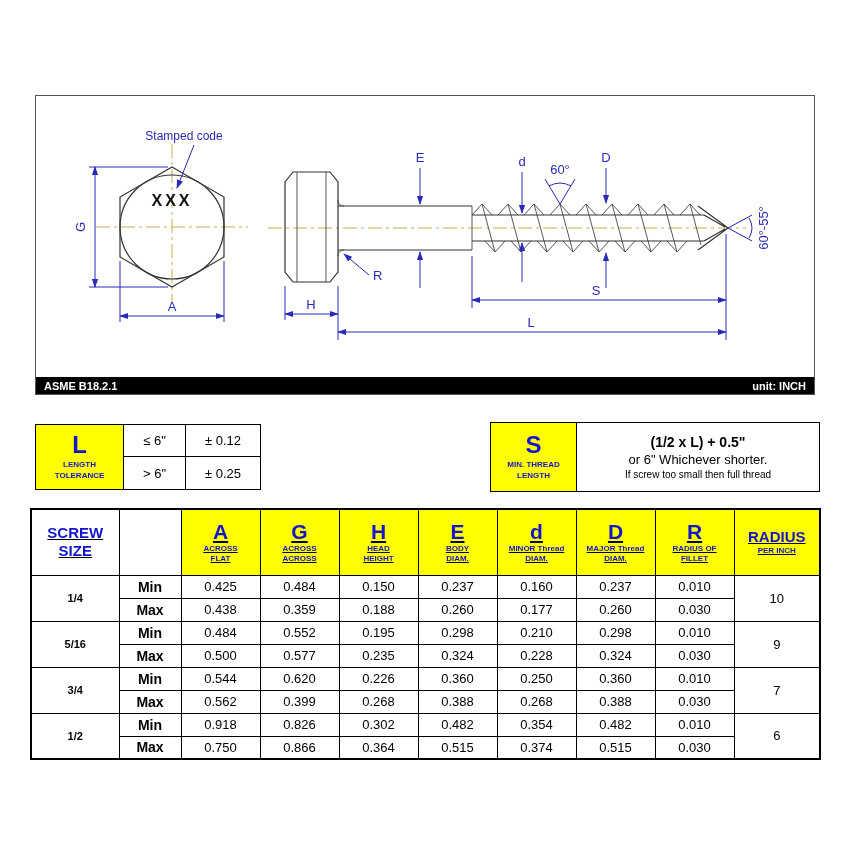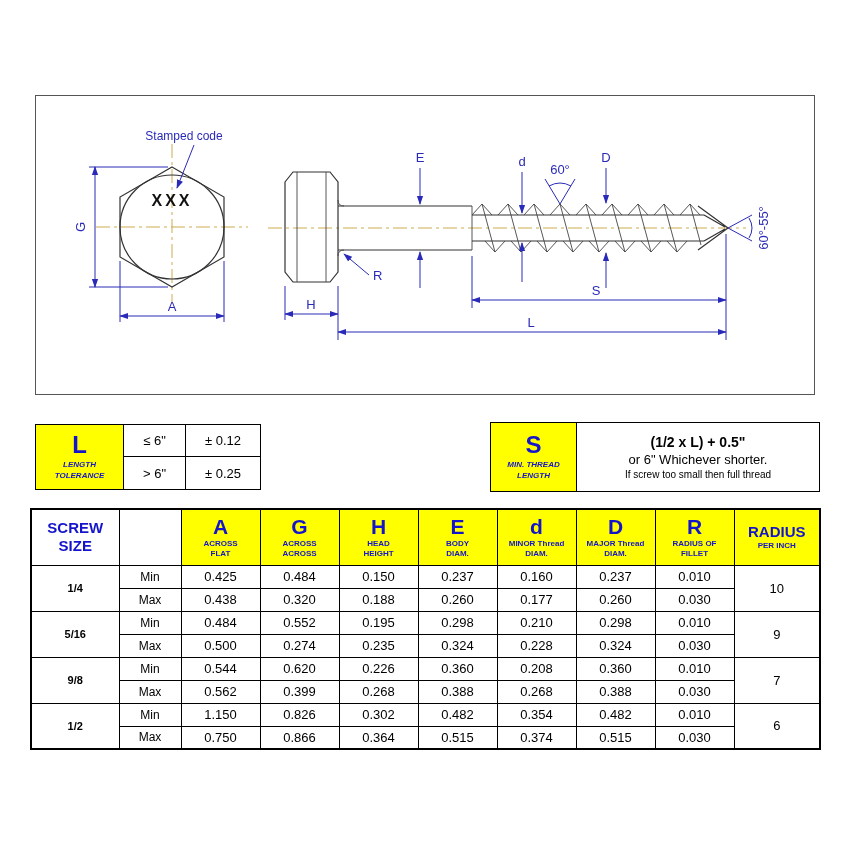--- a/index.html
+++ b/index.html
@@ -34,21 +34,21 @@
   .tol-l { left: 35px; top: 424px; width: 226px; height: 66px; }
   .tol-s { left: 490px; top: 422px; width: 330px; height: 70px; }
   .tol-key {
     background: #ffff00; border-right: 1px solid #000;
     display: flex; flex-direction: column; align-items: center; justify-content: center;
     color: #1414cc; flex: 0 0 auto;
   }
   .tol-l .tol-key { width: 88px; }
   .tol-s .tol-key { width: 86px; }
   .tol-sym { font-size: 24px; font-weight: bold; line-height: 1; }
-  .tol-lab { font-size: 8px; font-weight: bold; text-align: center; margin-top: 3px; line-height: 1.3; font-style: italic; }
+  .tol-lab { font-size: 8px; font-weight: bold; text-align: center; margin-top: 3px; line-height: 1.3; }
   .tol-grid { flex: 1; display: grid; grid-template-columns: 62px 1fr; grid-auto-rows: 1fr; }
   .tol-grid > div { display: flex; align-items: center; justify-content: center; font-size: 13px; }
   .tol-grid .cond { border-right: 1px solid #000; }
   .tol-grid .r0 { border-bottom: 1px solid #000; }
   .tol-body {
     flex: 1; display: flex; flex-direction: column;
     align-items: center; justify-content: center; gap: 2px; padding: 3px; text-align: center;
   }
   .tol-f1 { font-size: 14px; font-weight: bold; }
   .tol-f2 { font-size: 13px; }
@@ -57,30 +57,30 @@
   
   .spec {
     position: absolute; left: 30px; top: 508px;
     border-collapse: collapse; border: 2px solid #000;
     background: #fff; table-layout: fixed;
   }
   .spec th, .spec td {
     border: 1px solid #000; text-align: center; vertical-align: middle;
     padding: 0; overflow: hidden;
   }
-  .spec thead tr { height: 56px; }
+  .spec thead tr { height: 66px; text-decoration: underline; }
   .spec tbody tr { height: 23px; }
   .yh { background: #ffff00; }
   .sym { font-size: 21px; font-weight: bold; color: #1414cc; line-height: 1.05; }
   .sym-sm { font-size: 15px; }
   .sub { font-size: 8px; font-weight: bold; color: #1414cc; line-height: 1.25; margin-top: 1px; }
   .size-h { color: #1414cc; font-weight: bold; font-size: 15px; line-height: 1.25; background: #fff; }
   .blank-h { background: #fff; }
   .size { font-weight: bold; font-size: 11px; }
-  .mm { font-size: 12px; }
+  .mm { font-size: 14px; font-weight: bold; }
   .val, .tpi { font-size: 13px; }
 
   
   .cl { stroke: #c8a23c; stroke-width: 0.9; fill: none; stroke-dasharray: 14 4 3 4; }
   .ol { stroke: #333; stroke-width: 1.2; fill: none; }
   .ol-thin { stroke: #444; stroke-width: 0.9; fill: none; }
   .dim { stroke: #2a2ab8; stroke-width: 1; fill: none; }
   .dimtxt { fill: #2a2ab8; font-size: 13px; font-family: "Liberation Sans", sans-serif; }
   .anntxt { fill: #2a2ab8; font-size: 12px; font-family: "Liberation Sans", sans-serif; }
   .stamp { fill: #111; font-size: 16px; font-weight: bold; letter-spacing: 3px; font-family: "Liberation Sans", sans-serif; }
@@ -186,20 +186,24 @@
       <path class="dim" d="M436,204 H690" marker-start="url(#ar)" marker-end="url(#ar)"></path>
       <text class="dimtxt" x="560" y="199" text-anchor="middle">S</text>
     </g>
 
     <g>
       <path class="dim" d="M302,236 H690" marker-start="url(#ar)" marker-end="url(#ar)"></path>
       <text class="dimtxt" x="495" y="231" text-anchor="middle">L</text>
     </g>
   </svg>
 
+  <div class="dwg-footer">
+    <span>ASME B18.2.1</span>
+    <span>unit: INCH</span>
+  </div>
 </div>
 
 <div class="tolbox tol-l">
   <div class="tol-key">
     <div class="tol-sym">L</div>
     <div class="tol-lab">
       <span>LENGTH</span><br>
       <span>TOLERANCE</span>
     </div>
   </div>
@@ -290,21 +294,21 @@
       <td class="val">0.150</td>
       <td class="val">0.237</td>
       <td class="val">0.160</td>
       <td class="val">0.237</td>
       <td class="val">0.010</td>
       <td class="tpi" rowspan="2">10</td>
     </tr>
     <tr>
       <td class="mm">Max</td>
       <td class="val">0.438</td>
-      <td class="val">0.320</td>
+      <td class="val">0.359</td>
       <td class="val">0.188</td>
       <td class="val">0.260</td>
       <td class="val">0.177</td>
       <td class="val">0.260</td>
       <td class="val">0.030</td>
     </tr>
 
     <tr>
       <td class="size" rowspan="2">5/16</td>
       <td class="mm">Min</td>
@@ -313,55 +317,55 @@
       <td class="val">0.195</td>
       <td class="val">0.298</td>
       <td class="val">0.210</td>
       <td class="val">0.298</td>
       <td class="val">0.010</td>
       <td class="tpi" rowspan="2">9</td>
     </tr>
     <tr>
       <td class="mm">Max</td>
       <td class="val">0.500</td>
-      <td class="val">0.274</td>
+      <td class="val">0.577</td>
       <td class="val">0.235</td>
       <td class="val">0.324</td>
       <td class="val">0.228</td>
       <td class="val">0.324</td>
       <td class="val">0.030</td>
     </tr>
 
     <tr>
-      <td class="size" rowspan="2">9/8</td>
+      <td class="size" rowspan="2">3/4</td>
       <td class="mm">Min</td>
       <td class="val">0.544</td>
       <td class="val">0.620</td>
       <td class="val">0.226</td>
       <td class="val">0.360</td>
-      <td class="val">0.208</td>
+      <td class="val">0.250</td>
       <td class="val">0.360</td>
       <td class="val">0.010</td>
       <td class="tpi" rowspan="2">7</td>
     </tr>
     <tr>
       <td class="mm">Max</td>
       <td class="val">0.562</td>
       <td class="val">0.399</td>
       <td class="val">0.268</td>
       <td class="val">0.388</td>
       <td class="val">0.268</td>
       <td class="val">0.388</td>
       <td class="val">0.030</td>
     </tr>
 
     <tr>
       <td class="size" rowspan="2">1/2</td>
       <td class="mm">Min</td>
-      <td class="val">1.150</td>
+      <td class="val">0.918</td>
       <td class="val">0.826</td>
       <td class="val">0.302</td>
       <td class="val">0.482</td>
       <td class="val">0.354</td>
       <td class="val">0.482</td>
       <td class="val">0.010</td>
       <td class="tpi" rowspan="2">6</td>
     </tr>
     <tr>
       <td class="mm">Max</td>

